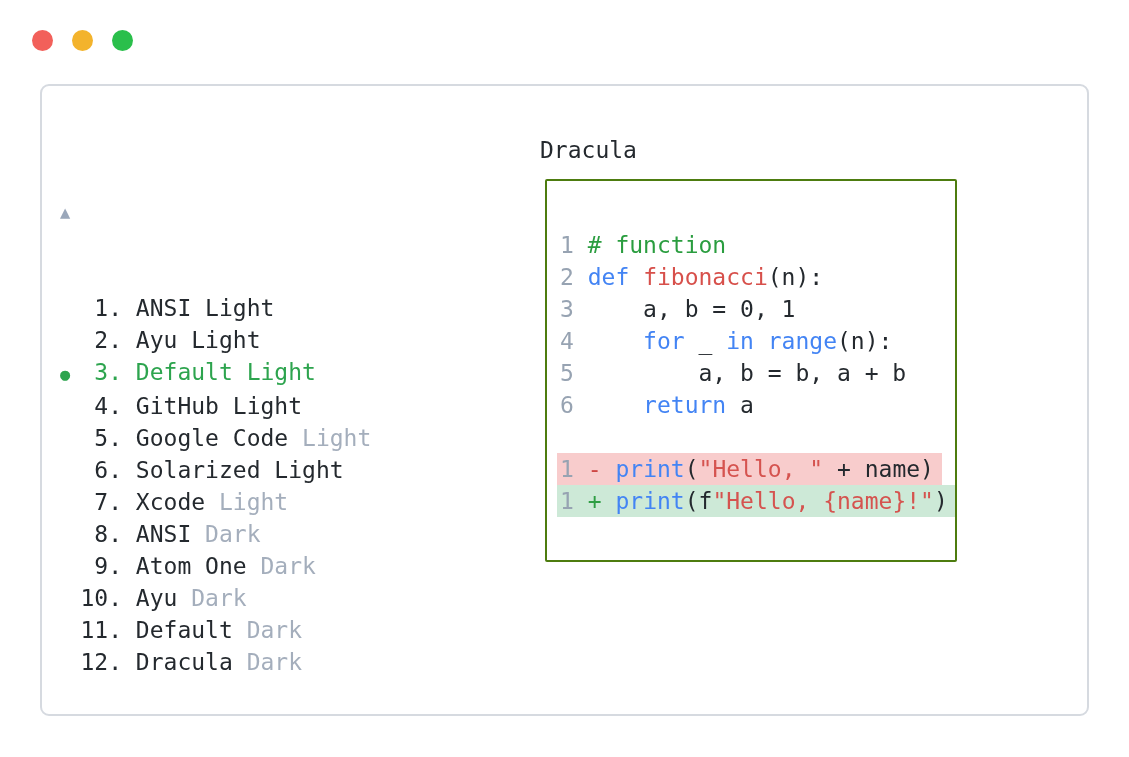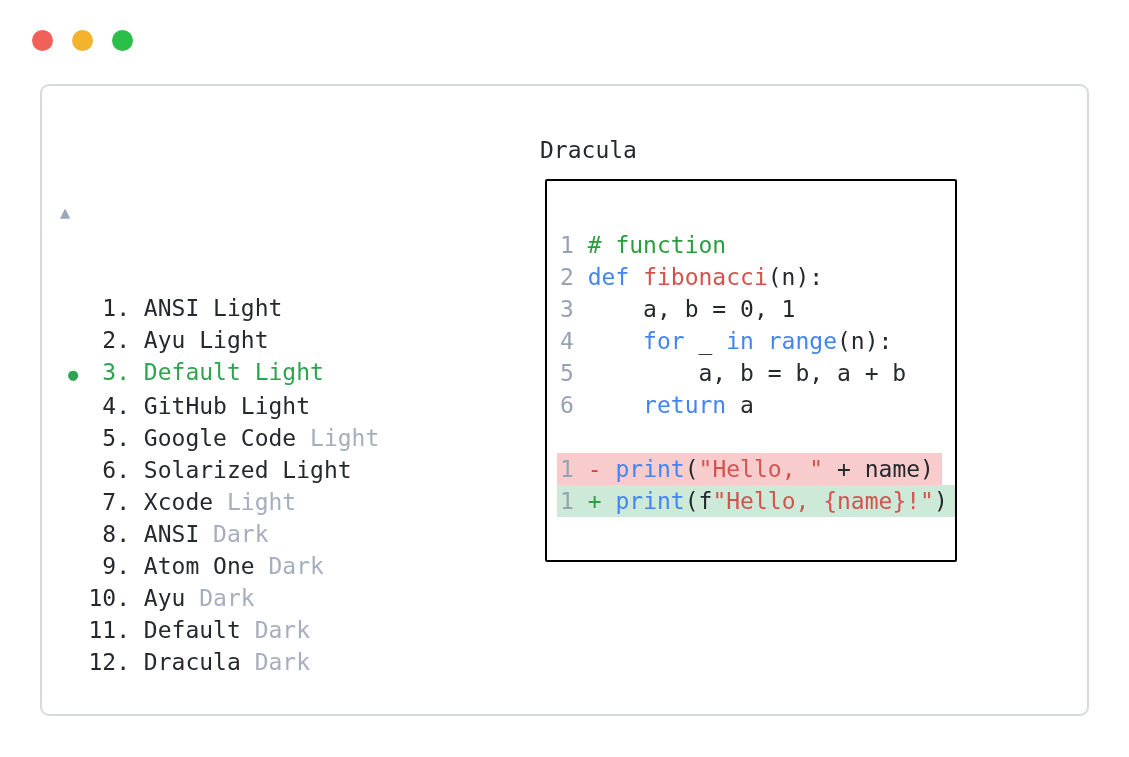--- a/index.html
+++ b/index.html
@@ -22,31 +22,31 @@
     border:2px solid var(--border);border-radius:9px;box-sizing:border-box;
     background:#fff;
   }
   .leftcol{
     position:absolute;left:18px;top:46px;
     font-size:23px;line-height:32px;white-space:pre;
   }
   .prompt-line .caret{color:var(--text);}
   .scroll-ind{font-size:17px;line-height:32px;}
   .scroll-up{color:#9aa7ba;}
-  .row{line-height:32px;margin-left:8px;}
+  .row{line-height:32px;}
   .row .marker{display:inline-block;width:2ch;color:var(--accent-green);font-size:17px;vertical-align:baseline;}
   .row .num{display:inline-block;width:3ch;text-align:right;}
   .row.selected .num,.row.selected .name,.row.selected .variant{color:var(--accent-green);}
   .row .variant.dim{color:var(--dim);}
   .preview-label{
     position:absolute;left:498px;top:48px;font-size:23px;line-height:32px;
   }
   .preview-box{
     position:absolute;left:503px;top:93px;width:412px;height:383px;
-    border:2px solid #000000;border-radius:2px;box-sizing:border-box;
+    border:2px solid #4d7c0f;border-radius:2px;box-sizing:border-box;
     padding:48px 0 0 13px;overflow:hidden;
     font-size:23px;line-height:32px;white-space:pre;
   }
   .cline{line-height:32px;}
   .ln{color:var(--muted);}
   .tk-kw{color:var(--kw);} .tk-fn{color:var(--fn);} .tk-str{color:var(--str);}
   .tk-cm{color:var(--cm);} .tk-pl{color:var(--text);}
   .sign-removed{color:var(--minus);} .sign-added{color:var(--plus);}
   .diff-chip{display:inline-block;padding:0 8px 0 3px;margin-left:-3px;}
   .diff-chip.removed{background:var(--rem-bg);}

